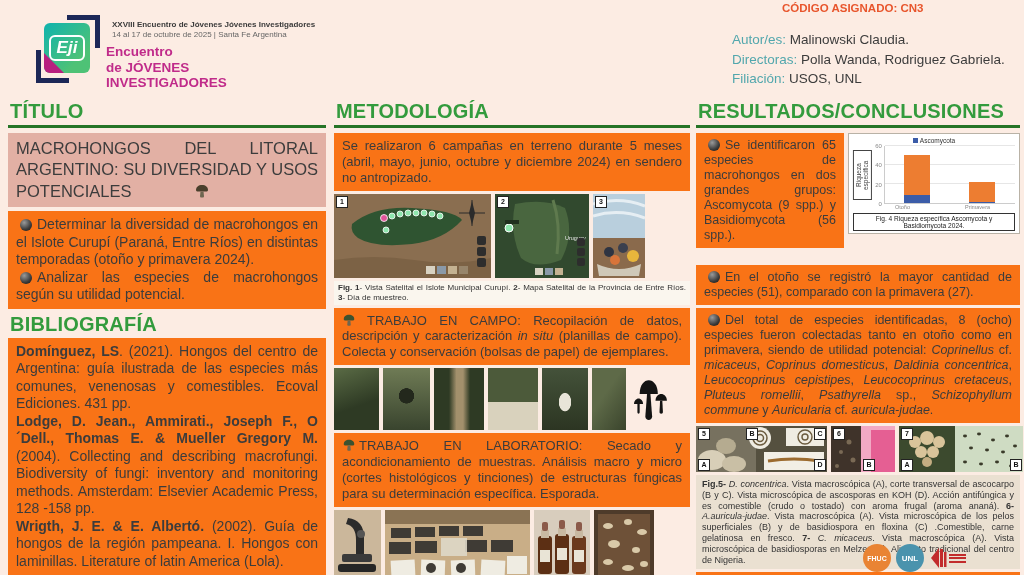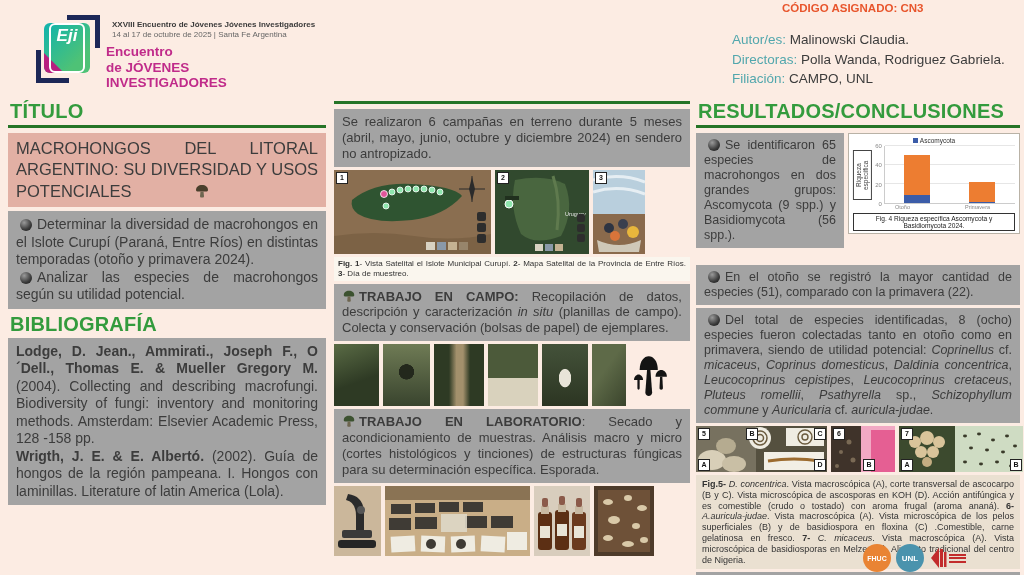--- a/index.html
+++ b/index.html
@@ -5,38 +5,38 @@
   html,body{margin:0;padding:0;}
   body{width:1024px;height:575px;background:#fcece3;font-family:"Liberation Sans",sans-serif;
        position:relative;overflow:hidden;color:#3c3c3c;}
   .col{position:absolute;top:100px;}
   #col-left{left:8px;width:318px;}
   #col-mid{left:334px;width:356px;}
   #col-right{left:696px;width:324px;}
   .h{font-size:20px;font-weight:bold;color:#339b3d;margin:0 0 2px 2px;letter-spacing:.2px;}
   .h-rule{height:3px;background:#267427;margin:1px 0 5px;}
   .box{padding:5px 8px;text-align:justify;margin-bottom:4px;}
-  .tan{background:#a3a3a3;}
+  .tan{background:#f97316;}
   .salmon{background:#e2b0a4;}
   #col-left .box{font-size:14px;line-height:1.25;}
   #col-mid .box{font-size:13px;line-height:1.22;margin-bottom:3px;}
   #col-right .box{font-size:12.5px;line-height:1.2;margin-bottom:3px;}
   .title-box{font-size:16.5px !important;line-height:1.3 !important;text-transform:uppercase;}
   .refs p{margin:0;}
   .sphere{display:inline-block;width:12px;height:12px;border-radius:50%;
           background:radial-gradient(circle at 35% 30%,#9a9a9a,#3b3b3b 60%,#111);
           vertical-align:-2px;margin:0 5px 0 4px;}
   .obj{margin:0;}
   
   .eji{position:absolute;left:36px;top:15px;width:64px;height:68px;}
   .br{position:absolute;width:28px;height:28px;}
   .br.tr{top:0;right:0;border-top:5px solid #1c2757;border-right:5px solid #1c2757;}
   .br.bl{bottom:0;left:0;border-bottom:5px solid #1c2757;border-left:5px solid #1c2757;}
   .tile{position:absolute;inset:8px 10px 10px 8px;background:linear-gradient(135deg,#0fb3ae,#4ec276 75%);
-        border-radius:6px;overflow:hidden;display:flex;justify-content:center;}
+        border-radius:6px;overflow:hidden;display:flex;align-items:center;justify-content:center;}
   .tri{position:absolute;left:0;bottom:0;width:0;height:0;border-left:20px solid #b81f7f;border-top:20px solid transparent;}
   .eji-text{position:relative;color:#fff;font-weight:bold;font-size:17px;font-style:italic;
             border:2px solid #fff;border-radius:6px;padding:1px 6px;}
   .event-meta{position:absolute;left:112px;top:20px;font-size:8px;color:#3b3b3b;line-height:1.3;}
   .event-meta .l1{font-weight:bold;}
   .event-meta .l2{color:#666;}
   .brand{position:absolute;left:106px;top:44px;color:#c02b8a;font-weight:bold;font-size:13.5px;line-height:1.15;}
   .code{position:absolute;left:782px;top:2px;color:#e8552c;font-size:11.5px;font-weight:bold;}
   .credits{position:absolute;left:732px;top:30px;font-size:13.5px;line-height:1.45;}
   .credits .lab{color:#52a7ad;}
@@ -101,46 +101,48 @@
   </div>
   <div class="brand">
     <div>Encuentro</div>
     <div>de JÓVENES</div>
     <div>INVESTIGADORES</div>
   </div>
   <div class="code">CÓDIGO ASIGNADO: CN3</div>
   <div class="credits">
     <div><span class="lab">Autor/es:</span> <span>Malinowski Claudia.</span></div>
     <div><span class="lab">Directoras:</span> <span>Polla Wanda, Rodriguez Gabriela.</span></div>
-    <div><span class="lab">Filiación:</span> <span>CAMPO, UNL</span></div>
+    <div><span class="lab">Filiación:</span> <span>USOS, UNL</span></div>
   </div>
 </div>
 
 <div class="col" id="col-left">
   <div class="h">TÍTULO</div>
   <div class="h-rule"></div>
   <div class="box salmon title-box">
     <span>MACROHONGOS DEL LITORAL ARGENTINO: SU DIVERSIDAD Y USOS POTENCIALES</span>
     <svg class="ico" viewBox="0 0 32 32" width="16" height="16" style="margin-left:58px;">
       <path d="M4 14c0-6 5-10 12-10s12 4 12 10c0 2-2 3-4 3H8c-2 0-4-1-4-3z" fill="#4a3f2c"></path>
       <path d="M13 17l-1 9c0 2 1 3 3 3h2c2 0 3-1 3-3l-1-9z" fill="#6e6650"></path>
     </svg>
   </div>
   <div class="box tan">
     <p class="obj"><span class="sphere"></span><span>Determinar la diversidad de macrohongos en el Islote Curupí (Paraná, Entre Ríos) en distintas temporadas (otoño y primavera 2024).</span></p>
     <p class="obj"><span class="sphere"></span><span>Analizar las especies de macrohongos según su utilidad potencial.</span></p>
   </div>
   <div class="h">BIBLIOGRAFÍA</div>
   <div class="box tan refs">
+    <p><span style="font-weight: bold;">Domínguez, LS</span><span>. (2021). Hongos del centro de Argentina: guía ilustrada de las especies más comunes, venenosas y comestibles. Ecoval Ediciones. 431 pp.</span></p>
     <p><span style="font-weight: bold;">Lodge, D. Jean., Ammirati., Joseph F., O´Dell., Thomas E. &amp; Mueller Gregory M.</span><span> (2004). Collecting and describing macrofungi. Biodiversity of fungi: inventory and monitoring methods. Amsterdam: Elsevier Academic Press, 128 -158 pp.</span></p>
     <p><span style="font-weight: bold;">Wrigth, J. E. &amp; E. Albertó.</span><span> (2002). Guía de hongos de la región pampeana. I. Hongos con laminillas. Literature of latin America (Lola).</span></p>
   </div>
 </div>
 
 <div class="col" id="col-mid">
+  <div class="h">METODOLOGÍA</div>
   <div class="h-rule"></div>
   <div class="box tan">Se realizaron 6 campañas en terreno durante 5 meses (abril, mayo, junio, octubre y diciembre 2024) en sendero no antropizado.</div>
 
   <div class="figrow">
     <div class="pimg" style="width:157px;height:84px;">
       <svg width="157" height="84" viewBox="0 0 157 84">
         <rect width="157" height="84" fill="#8a6e50"></rect>
         <path d="M0 66 Q40 60 80 66 T157 64 L157 84 L0 84 Z" fill="#7c6245"></path>
         <path d="M18 30 Q40 12 78 14 Q120 16 128 26 Q110 46 78 50 Q40 54 24 44 Q16 38 18 30 Z" fill="#2f5431"></path>
         <g stroke="#fff" stroke-width="0.8">
@@ -201,21 +203,21 @@
       </svg>
       <span class="badge">3</span>
     </div>
   </div>
   <div class="cap"><span style="font-weight: bold;">Fig. 1</span><span>- Vista Satelital el Islote Municipal Curupí. </span><span style="font-weight: bold;">2</span><span>- Mapa Satelital de la Provincia de Entre Ríos. </span><span style="font-weight: bold;">3</span><span>- Día de muestreo.</span></div>
 
   <div class="box tan">
     <svg class="ico" viewBox="0 0 32 32" width="14" height="14">
       <path d="M4 14c0-6 5-10 12-10s12 4 12 10c0 2-2 3-4 3H8c-2 0-4-1-4-3z" fill="#3c5230"></path>
       <path d="M13 17l-1 9c0 2 1 3 3 3h2c2 0 3-1 3-3l-1-9z" fill="#6e6650"></path>
-    </svg><span><span style="font-weight: bold;">TRABAJO EN CAMPO:</span><span> Recopilación de datos, descripción y caracterización </span><span style="font-style: italic;">in situ</span><span> (planillas de campo). Colecta y conservación (bolsas de papel) de ejemplares.</span></span>
+    </svg><span><span style="font-weight: normal; margin-left: 8px;">TRABAJO EN CAMPO:</span><span> Recopilación de datos, descripción y caracterización </span><span style="font-style: italic;">in situ</span><span> (planillas de campo). Colecta y conservación (bolsas de papel) de ejemplares.</span></span>
   </div>
 
   <div class="figrow" style="height:62px;">
     <div class="pimg f1" style="width:45px;height:62px;"></div>
     <div class="pimg f2" style="width:47px;height:62px;"></div>
     <div class="pimg f3" style="width:50px;height:62px;"></div>
     <div class="pimg f4" style="width:50px;height:62px;"></div>
     <div class="pimg f5" style="width:46px;height:62px;"></div>
     <div class="pimg f6" style="width:34px;height:62px;"></div>
     <svg width="34" height="62" viewBox="0 0 60 86" style="margin-left:4px;">
@@ -225,21 +227,21 @@
       <path d="M46 46 L45 66 C45 68 46 69 48 69 C50 69 51 68 51 66 L50 46 Z" fill="#141414"></path>
       <path d="M0 52 C0 46 4 42 8 42 C12 42 16 46 16 52 Z" fill="#141414"></path>
       <path d="M6 52 L6 66 C6 68 7 69 8 69 C9 69 10 68 10 66 L10 52 Z" fill="#141414"></path>
     </svg>
   </div>
 
   <div class="box tan">
     <svg class="ico" viewBox="0 0 32 32" width="14" height="14">
       <path d="M4 14c0-6 5-10 12-10s12 4 12 10c0 2-2 3-4 3H8c-2 0-4-1-4-3z" fill="#3c5230"></path>
       <path d="M13 17l-1 9c0 2 1 3 3 3h2c2 0 3-1 3-3l-1-9z" fill="#6e6650"></path>
-    </svg><span><span style="font-weight: bold;">TRABAJO EN LABORATORIO</span><span>: Secado y acondicionamiento de  muestras. Análisis macro y micro (cortes histológicos y tinciones) de estructuras fúngicas para su determinación específica. Esporada.</span></span>
+    </svg><span><span style="font-weight: normal;">TRABAJO EN LABORATORIO</span><span>: Secado y acondicionamiento de  muestras. Análisis macro y micro (cortes histológicos y tinciones) de estructuras fúngicas para su determinación específica. Esporada.</span></span>
   </div>
 
   <div class="figrow" style="height:70px;">
     <svg width="47" height="70" viewBox="0 0 47 70">
       <rect width="47" height="70" fill="#cbb79b"></rect>
       <path d="M14 8 Q30 10 30 28 L30 44 L22 44 L22 30 Q22 16 12 14 Z" fill="#2b2b2b"></path>
       <rect x="8" y="44" width="30" height="8" rx="2" fill="#3a3a3a"></rect>
       <rect x="4" y="54" width="38" height="8" rx="3" fill="#262626"></rect>
       <circle cx="27" cy="24" r="4" fill="#555"></circle>
     </svg>
@@ -346,21 +348,21 @@
       </div>
       <div class="fig4-xlabels">
           <div class="xlab">Otoño</div>
           <div class="xlab">Primavera</div>
         </div>
       <div class="fig4-cap">Fig. 4 Riqueza específica Ascomycota y Basidiomycota 2024.</div>
     </div>
   </div>
 
   <div class="box tan" style="margin-top:3px;">
-    <span class="sphere"></span><span>En el otoño se registró la mayor cantidad de especies (51), comparado con la primavera (22).</span>
+    <span class="sphere"></span><span>En el otoño se registró la mayor cantidad de especies (51), comparado con la primavera (27).</span>
   </div>
 
   <div class="box tan">
     <span class="sphere"></span><span><span>Del total de especies identificadas, 8 (ocho) especies fueron colectadas tanto en otoño como en primavera, siendo de utilidad potencial: </span><span style="font-style: italic;">Coprinellus</span><span> cf. </span><span style="font-style: italic;">micaceus</span><span>, </span><span style="font-style: italic;">Coprinus domesticus</span><span>, </span><span style="font-style: italic;">Daldinia concentrica</span><span>, </span><span style="font-style: italic;">Leucocoprinus cepistipes</span><span>, </span><span style="font-style: italic;">Leucocoprinus cretaceus</span><span>, </span><span style="font-style: italic;">Pluteus romellii</span><span>, </span><span style="font-style: italic;">Psathyrella</span><span> sp., </span><span style="font-style: italic;">Schizophyllum commune</span><span> y </span><span style="font-style: italic;">Auricularia</span><span> cf. </span><span style="font-style: italic;">auricula-judae</span><span>.</span></span>
   </div>
 
   <div class="figrow" style="height:46px;">
     <div class="pimg" style="width:131px;height:46px;">
       <svg width="131" height="46" viewBox="0 0 131 46">
         <rect width="131" height="46" fill="#77715f"></rect>

